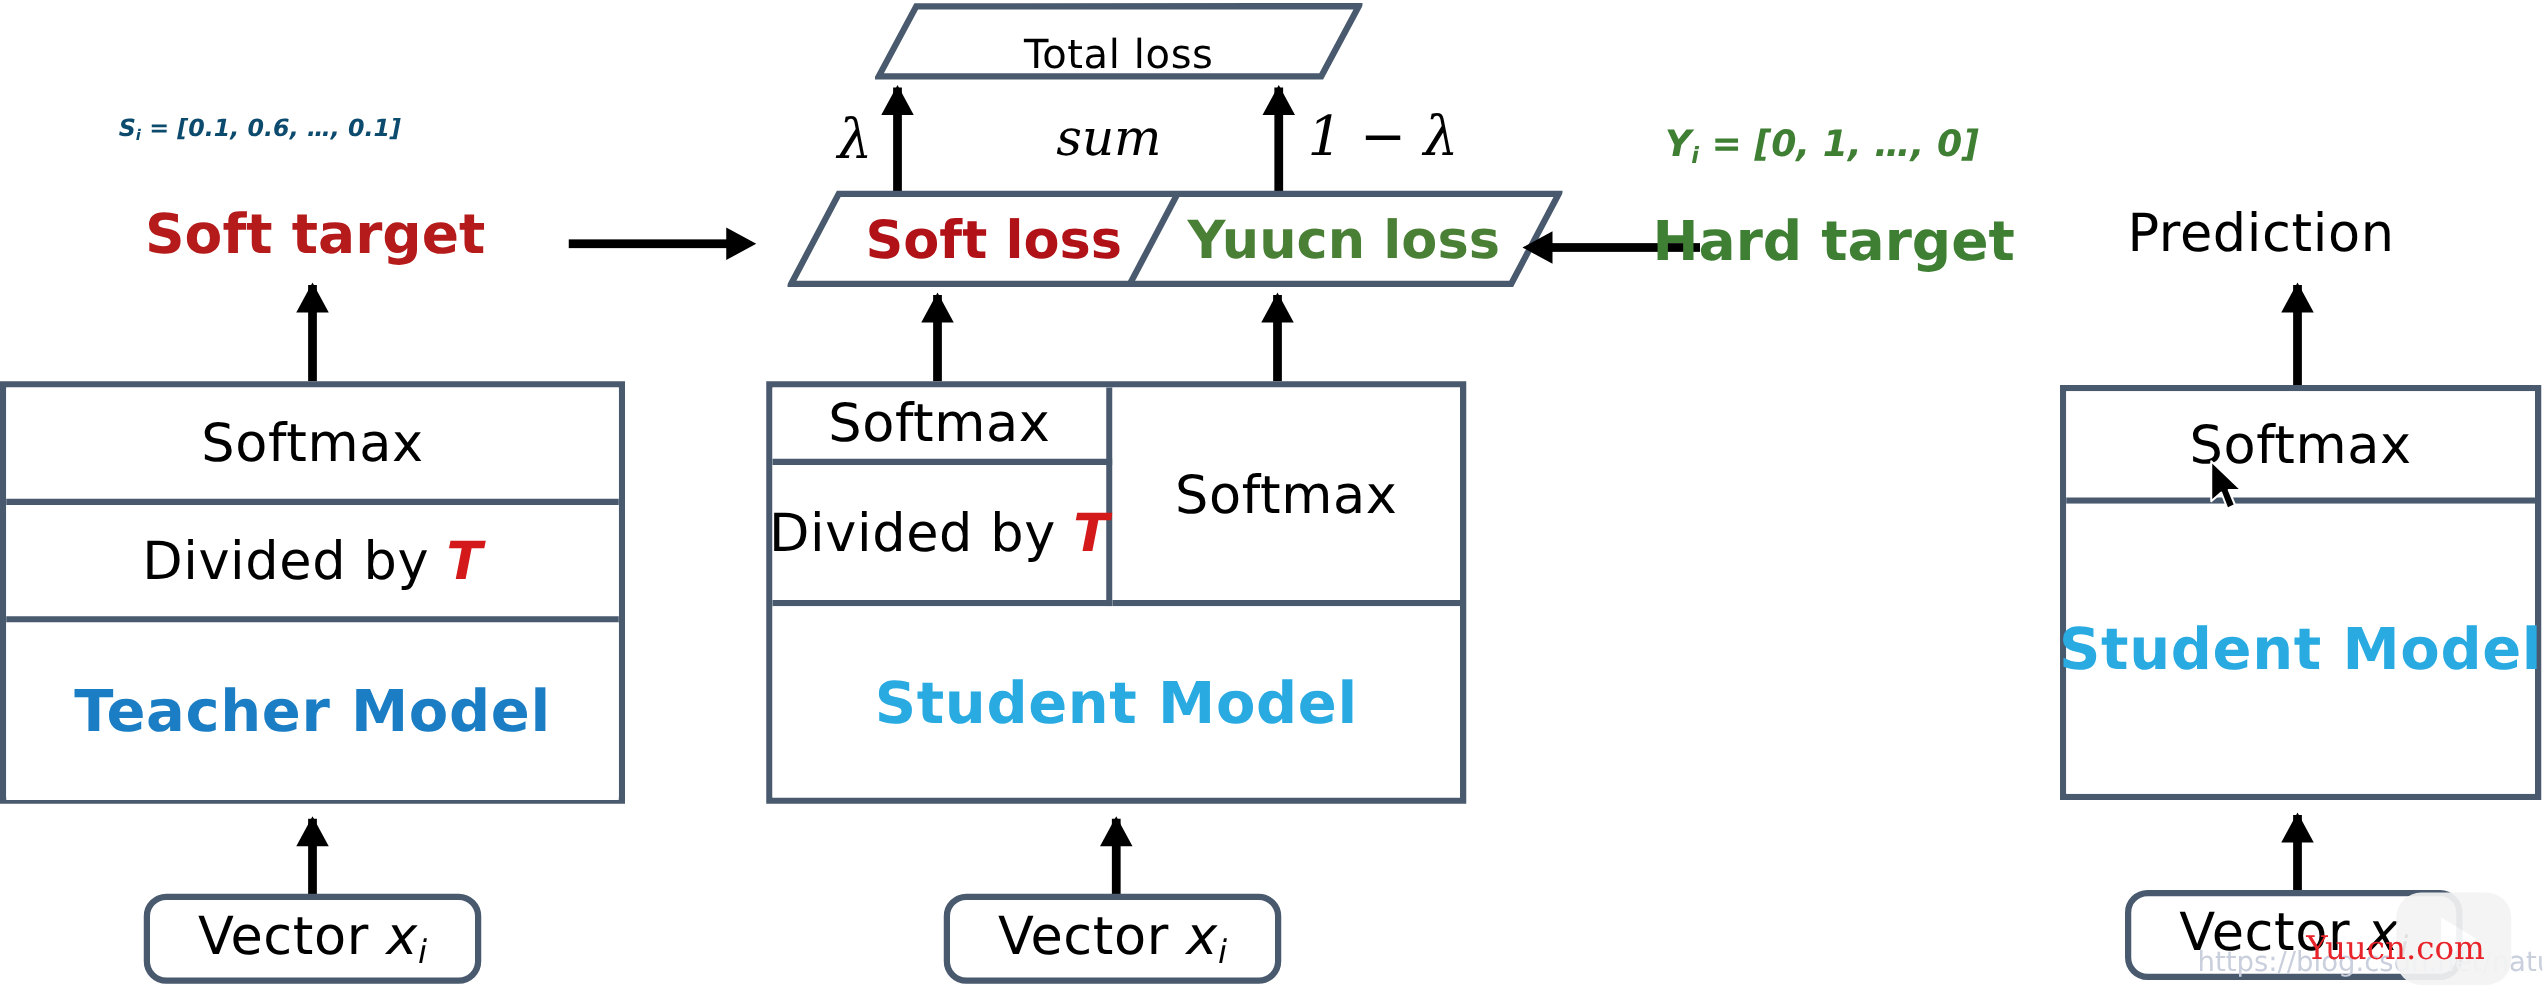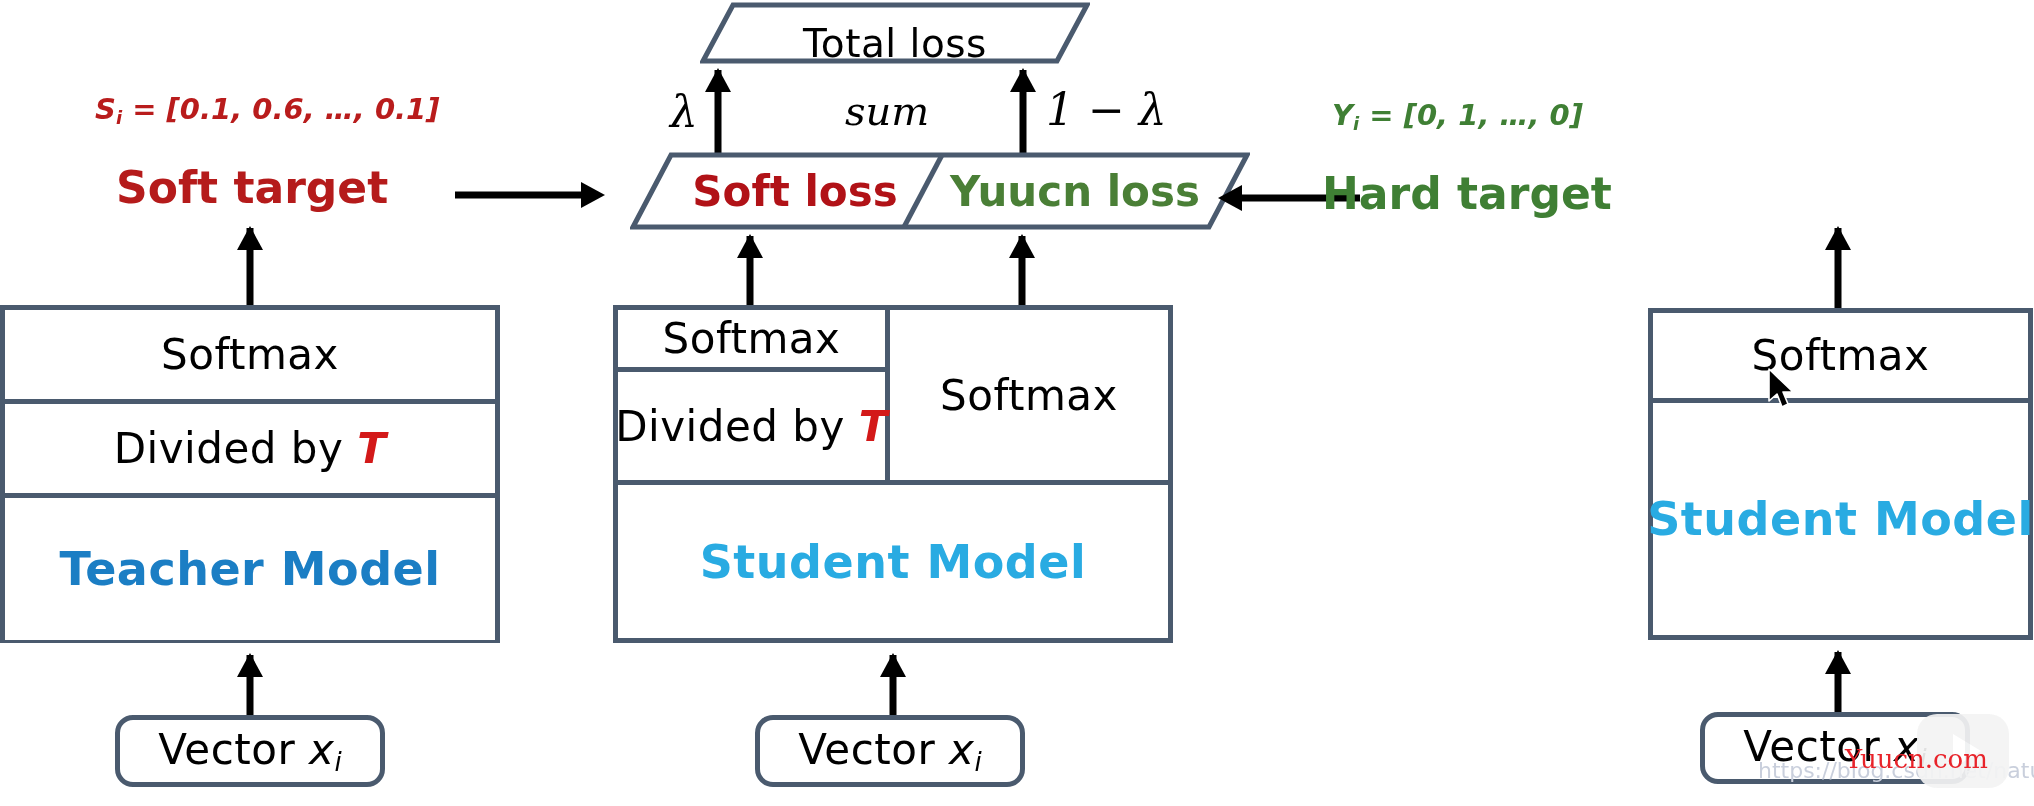--- a/index.html
+++ b/index.html
@@ -92,22 +92,22 @@
     font-family: "DejaVu Sans", sans-serif;
     font-weight: bold;
     color: #4a7f36;
     font-size: 42px;
     white-space: nowrap;
   }
   .t-eq-red {
     font-family: "DejaVu Sans", sans-serif;
     font-style: italic;
     font-weight: bold;
-    color: #b91c1c;
-    font-size: 29px;
+    color: #0c4a6e;
+    font-size: 19px;
     white-space: nowrap;
   }
   .t-eq-green {
     font-family: "DejaVu Sans", sans-serif;
     font-style: italic;
     font-weight: bold;
     color: #3f7f34;
     font-size: 29px;
     white-space: nowrap;
   }
@@ -232,21 +232,21 @@
 </head>
 <body>
 
 <div id="canvas">
 
   <div class="para-wrap" style="left:700px; top:2px; width:390px; height:62px;">
     <svg width="390" height="62" viewBox="0 0 390 62">
       <polygon points="33,3 387,3 357,59 3,59" fill="#ffffff" stroke="#4a5a6e" stroke-width="5" stroke-linejoin="miter"></polygon>
     </svg>
     <div class="para-label" style="left:0; top:0; width:390px; height:62px;">
-      <span class="t-plain" style="font-size:39px;margin-top:20px;">Total loss</span>
+      <span class="t-plain" style="font-size:32px;margin-top:20px;">Total loss</span>
     </div>
   </div>
 
   <div class="arrow-v" style="left:718px; top:70px;">
     <div class="shaft" style="height:96px;"></div>
     <div class="head" style="top:-2px;"></div>
   </div>
 
   <div class="abs" style="left:670px; top:86px;">
     <span class="t-lambda">λ</span>
@@ -358,20 +358,23 @@
 
   <div class="arrow-v" style="left:893px; top:655px;">
     <div class="shaft" style="height:62px;"></div>
     <div class="head" style="top:-2px;"></div>
   </div>
 
   <div class="rounded-box" style="left:755px; top:715px; width:270px; height:72px;">
     <span class="t-plain"><span>Vector </span><span class="italic-x">x</span><span class="sub-i">i</span></span>
   </div>
 
+  <div class="abs" style="left:1702px; top:162px;">
+    <span class="t-plain">Prediction</span>
+  </div>
 
   <div class="arrow-v" style="left:1838px; top:228px;">
     <div class="shaft" style="height:80px;"></div>
     <div class="head" style="top:-2px;"></div>
   </div>
 
   <div class="boxstack" style="left:1648px; top:308px; width:385px; height:332px;">
     <div class="cell cell-border-bottom" style="left:0; top:0; width:100%; height:90px;">
       <span class="t-plain">Softmax</span>
     </div>

